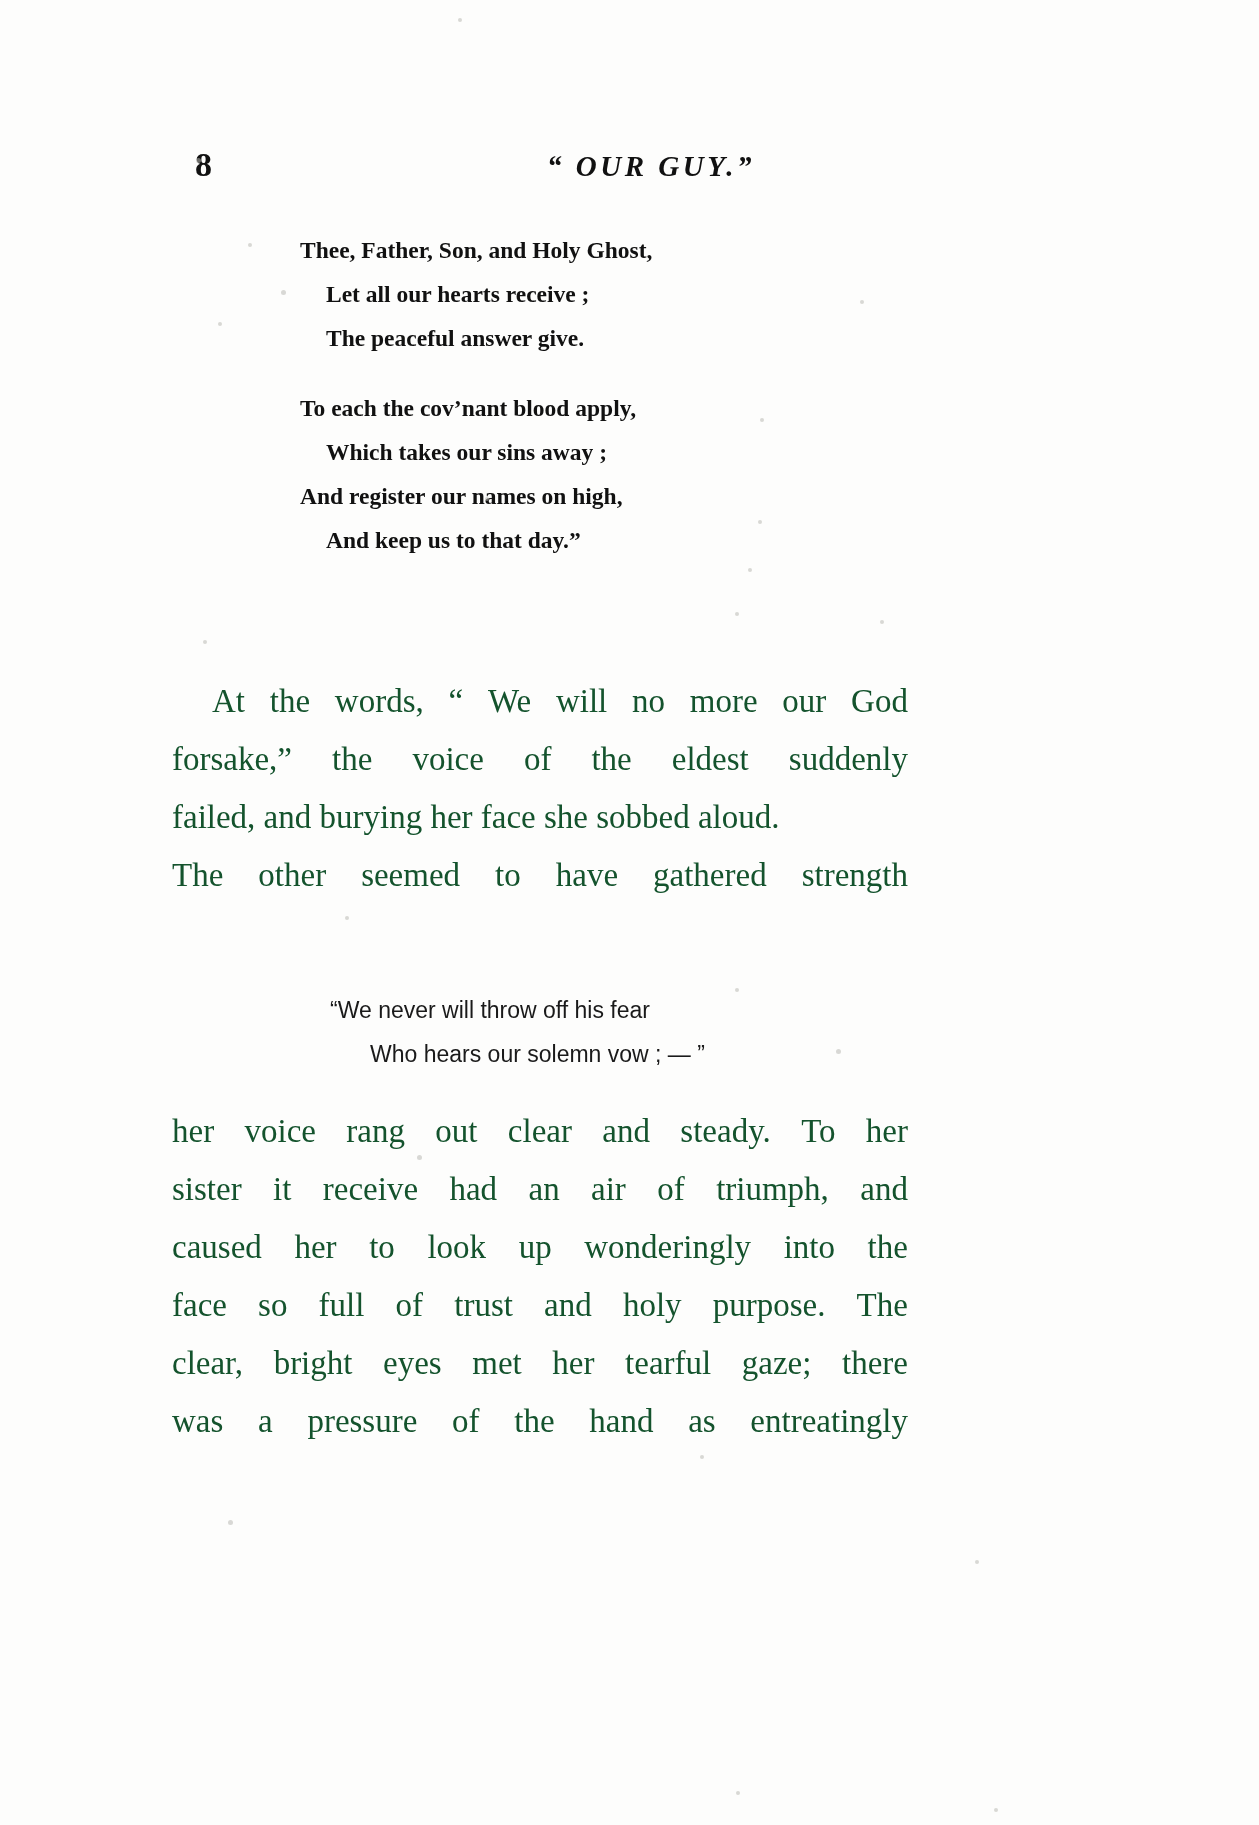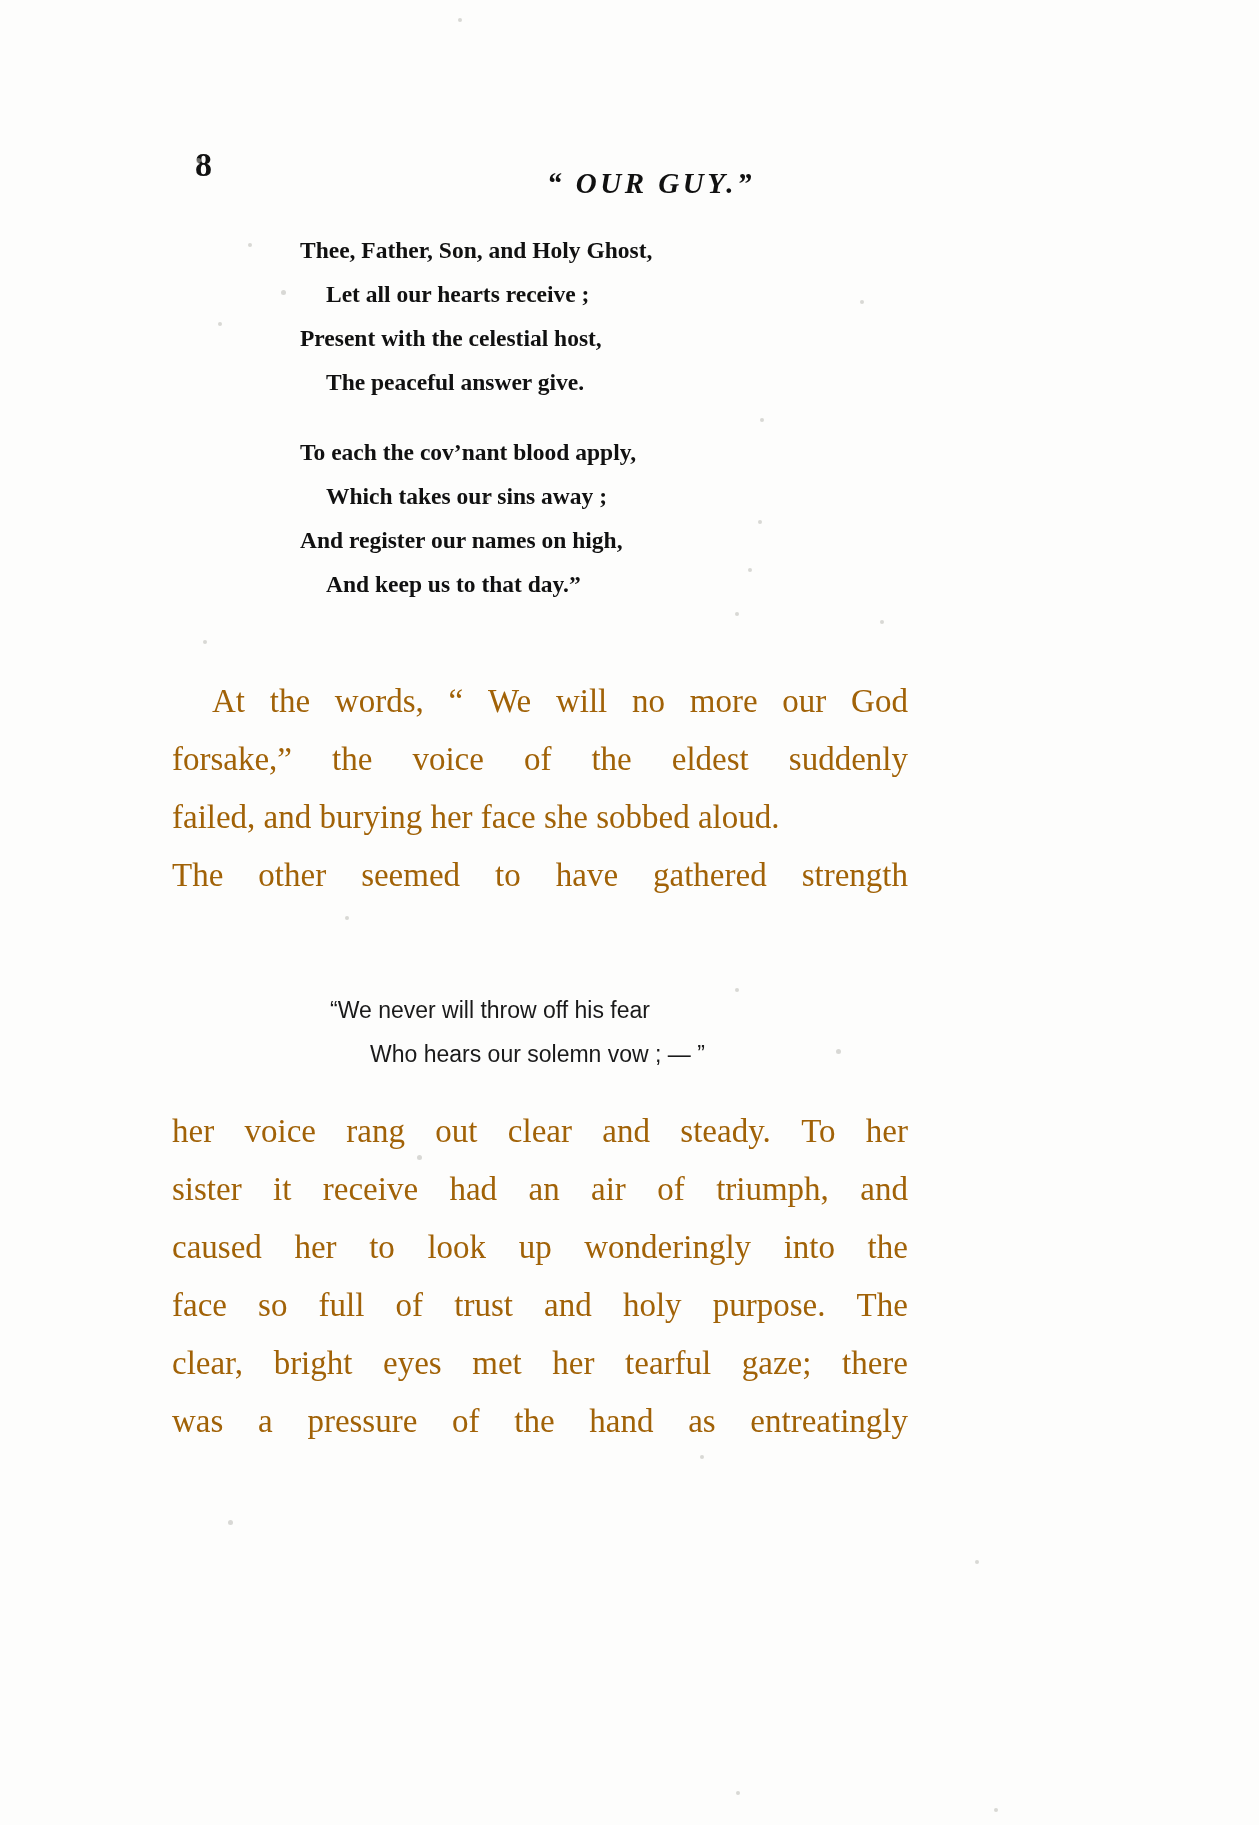--- a/index.html
+++ b/index.html
@@ -55,21 +55,20 @@
     right: 10px;
     top: 10px;
     text-align: center;
     font-family: "Liberation Serif", serif;
     font-weight: bold;
     font-style: italic;
     font-size: 29px;
     letter-spacing: 3.5px;
     color: #111;
     padding-left: 42px;
-    margin-top: 17px;
   }
 
   
   .hymn {
     position: absolute;
     left: 300px;
     top: 228px;
     width: 700px;
   }
   .stanza {
@@ -90,21 +89,21 @@
   
   .body-block {
     position: absolute;
     left: 172px;
     width: 736px;
   }
   .body-line {
     font-family: "Liberation Serif", serif;
     font-size: 33px;
     line-height: 58px;
-    color: #a16207;
+    color: #14532d;
     white-space: nowrap;
   }
   .body-line.justify {
     display: flex;
     justify-content: space-between;
   }
   .body-line .w { display: inline-block; }
 
   .para1 { top: 672px; }
   .para2 { top: 1102px; }
@@ -144,21 +143,20 @@
 
   <div class="running-head">
     <div class="folio">8</div>
     <div class="head-title">“ OUR  GUY.”</div>
   </div>
 
   <div class="hymn" id="hymn-block">
       <div class="stanza">
         <div class="hymn-line">Thee, Father, Son, and Holy Ghost,</div>
         <div class="hymn-line indent">Let all our hearts receive ;</div>
-        <div class="hymn-line">Present with the celestial host,</div>
         <div class="hymn-line indent">The peaceful answer give.</div>
       </div>
       <div class="stanza">
         <div class="hymn-line">To each the cov’nant blood apply,</div>
         <div class="hymn-line indent">Which takes our sins away ;</div>
         <div class="hymn-line">And register our names on high,</div>
         <div class="hymn-line indent">And keep us to that day.”</div>
       </div>
     </div>
 

